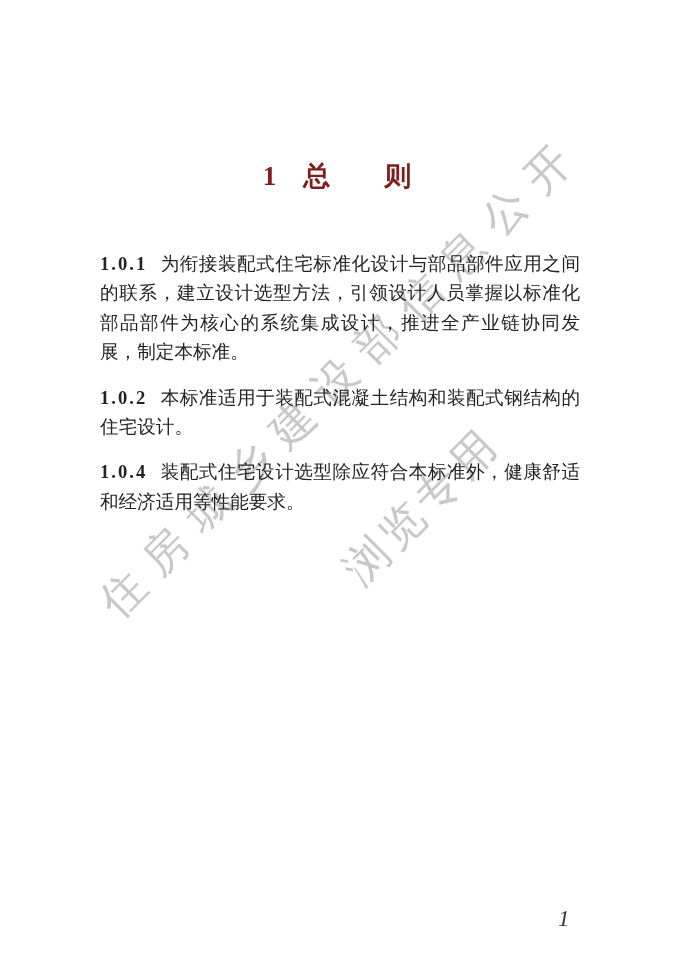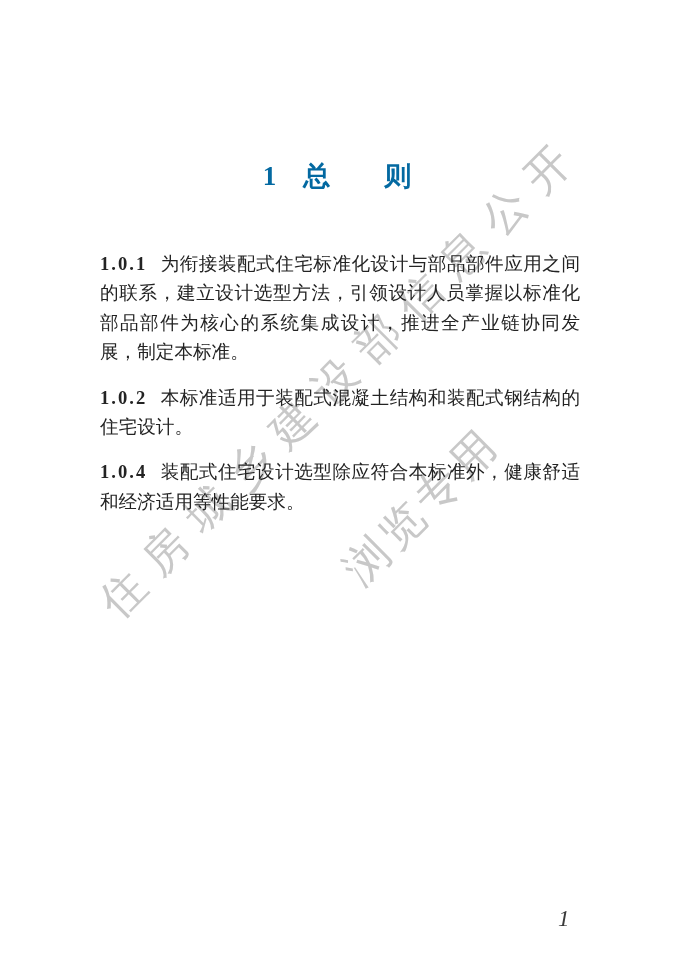--- a/index.html
+++ b/index.html
@@ -43,21 +43,21 @@
   .chapter-title {
     position: absolute;
     top: 160px;
     left: 0;
     width: 674px;
     margin: 0;
     text-align: center;
     font-size: 27px;
     line-height: 32px;
     font-weight: bold;
-    color: #0369a1;
+    color: #7f1d1d;
     z-index: 2;
   }
   
   .clauses {
     position: absolute;
     top: 233px;
     left: 84px;
     width: 512px;
     font-size: 18.6px;
     line-height: 29.4px;

